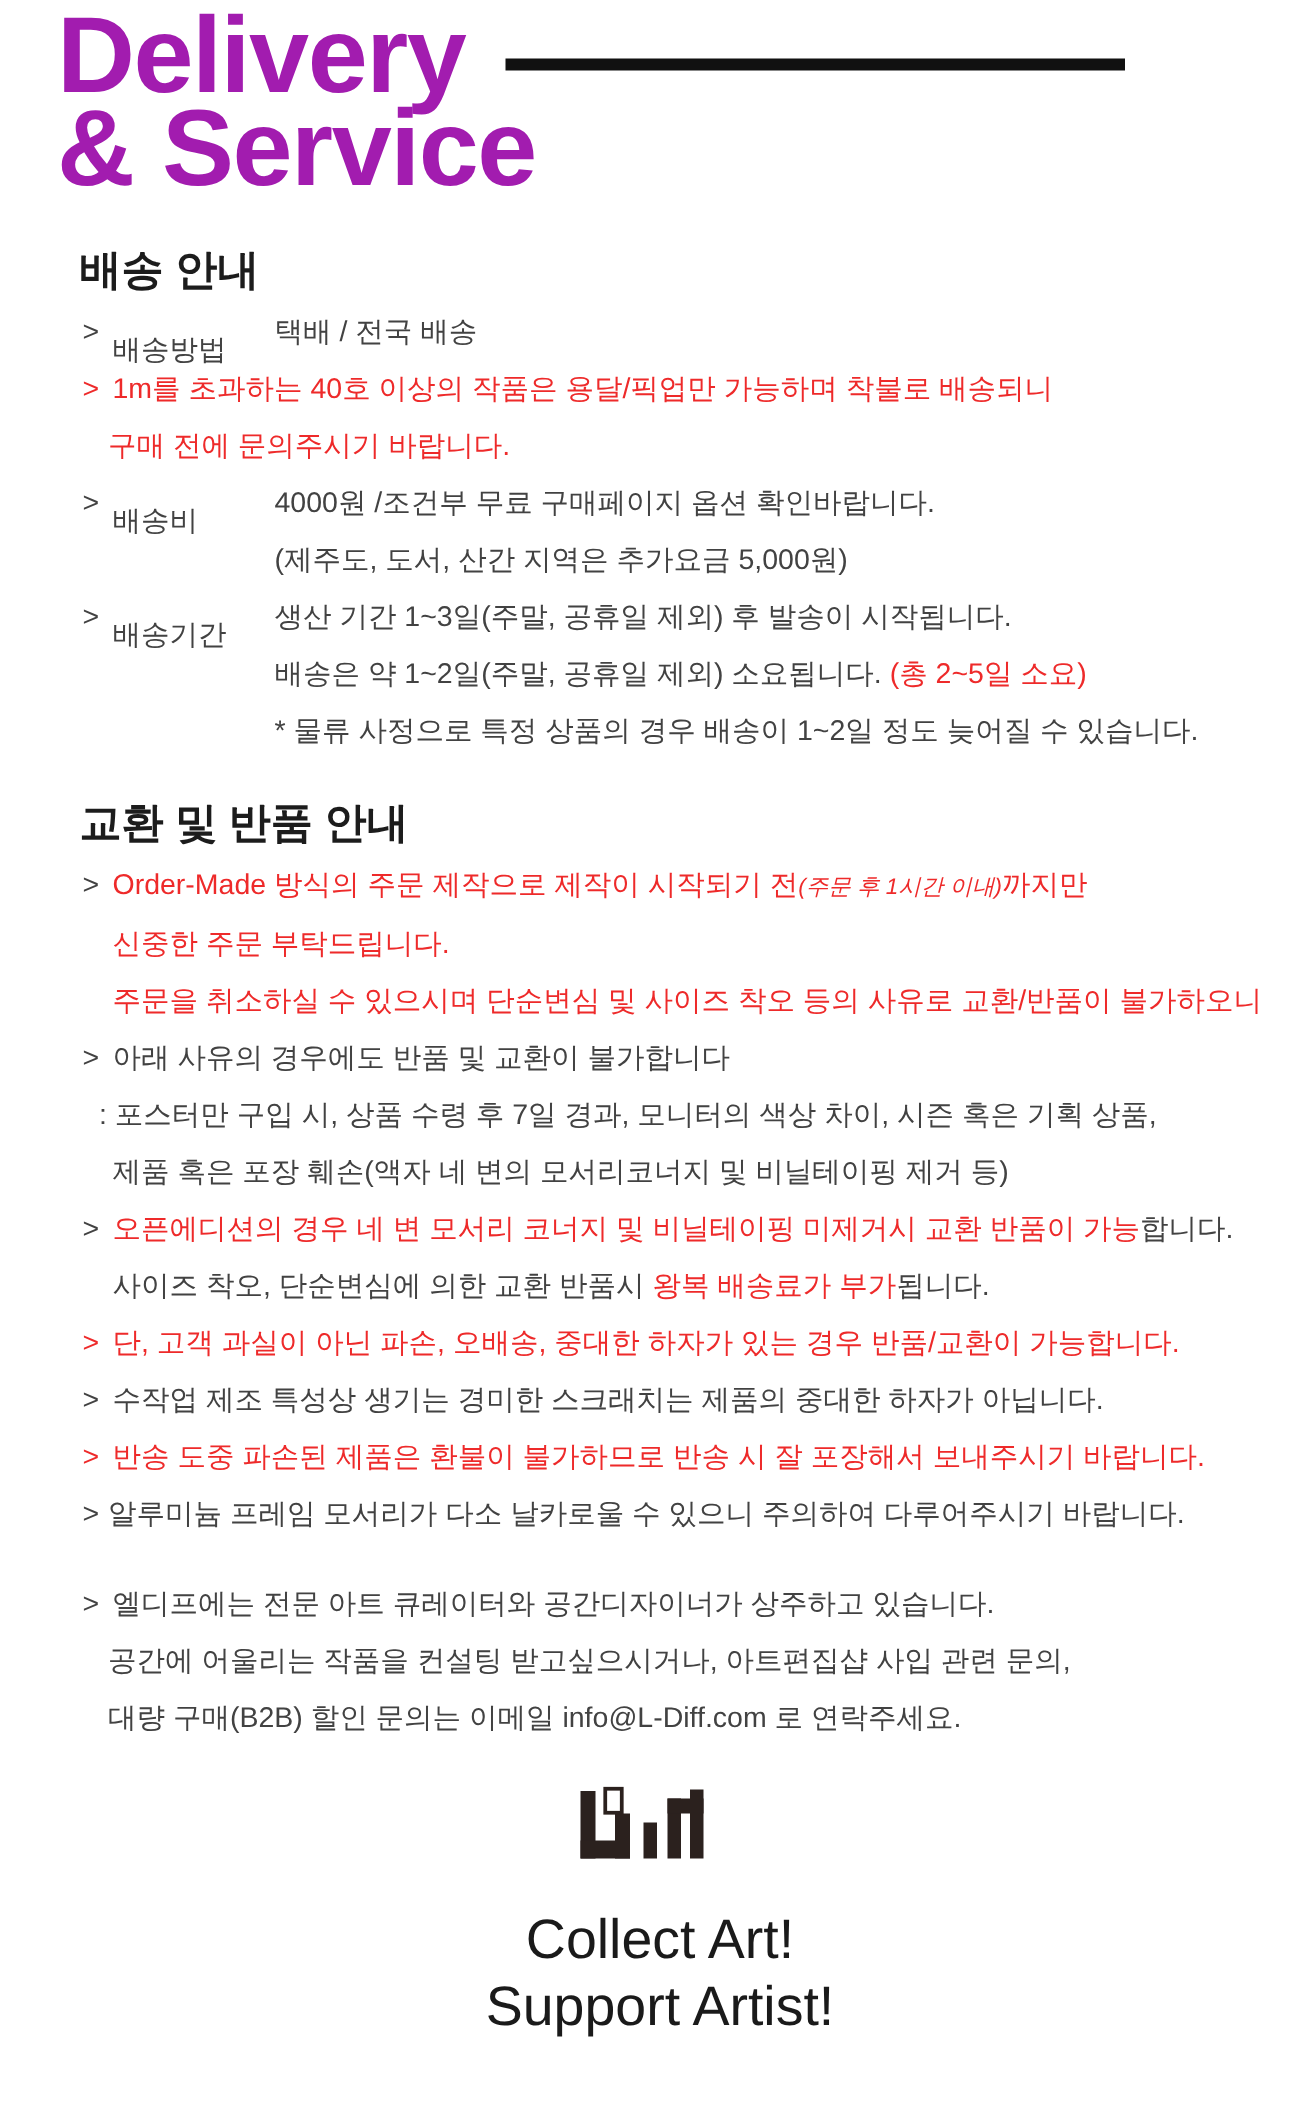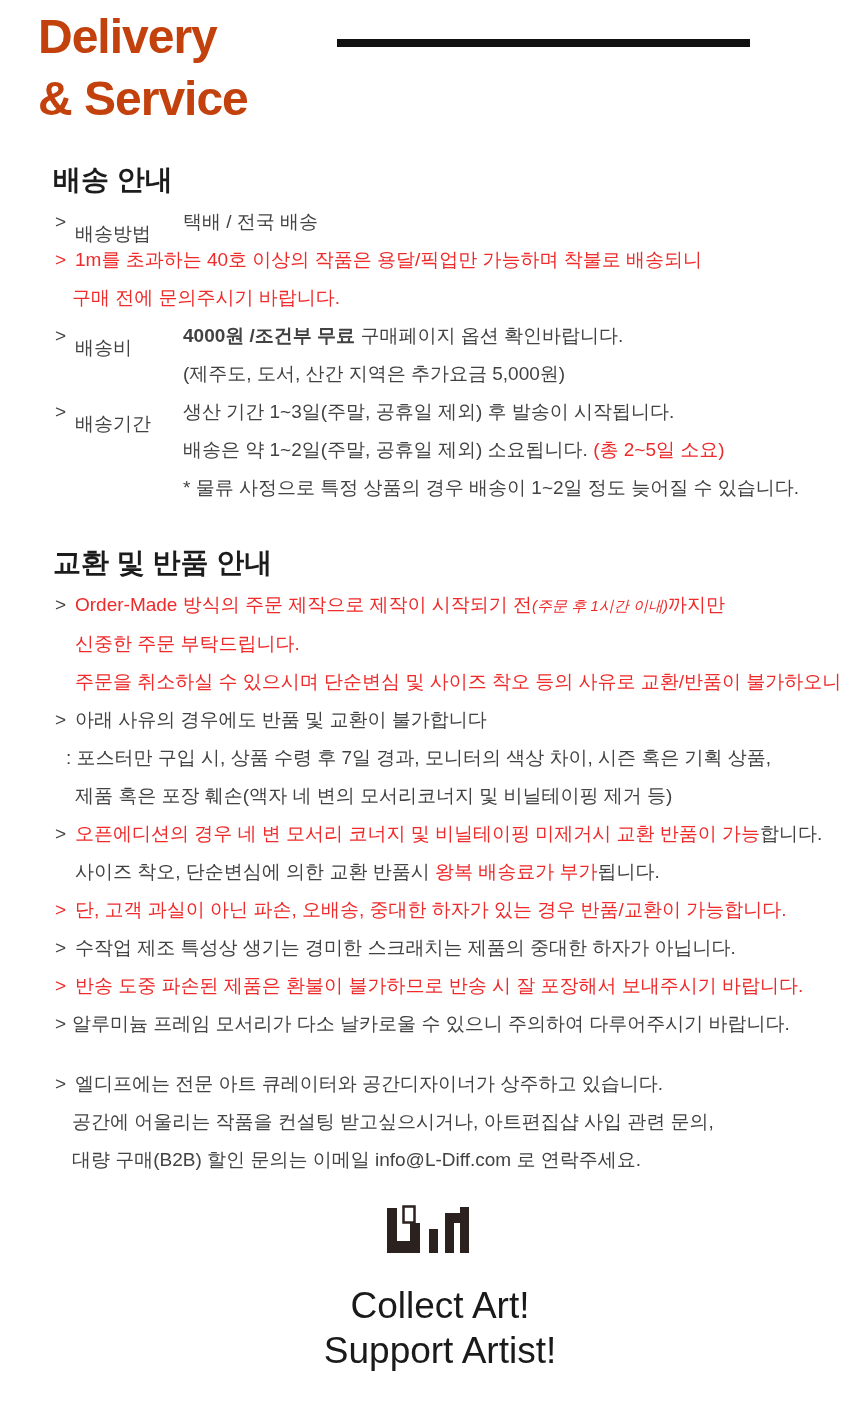--- a/index.html
+++ b/index.html
@@ -14,42 +14,42 @@
     font-family:"Liberation Sans","DejaVu Sans",sans-serif;
     color:var(--body);
     overflow:hidden;
   }
   .page{position:relative;width:860px;height:1416px;}
 
   
   .title-wrap{
     padding:6px 0 0 38px;
     font-weight:700;
-    font-size:48px;
+    font-size:72px;
     line-height:62px;
     letter-spacing:-1px;
-    color:#c2410c;
+    color:#a21caf;
   }
   .title-rule{
     position:absolute;
     left:337px;top:39px;
     width:413px;height:8px;
     background:#111;
   }
 
   
   .section{margin-left:53px;margin-right:30px;}
   .section-heading{
     font-size:28px;
     font-weight:700;
     color:var(--ink);
     line-height:28px;
   }
   .sec-shipping{margin-top:36px;}
-  .sec-returns{margin-top:42px;}
+  .sec-returns{margin-top:28px;}
   .sec-consulting{margin-top:22px;}
 
   .rows{margin-top:9px;}
   .line{
     position:relative;
     min-height:38px;
     line-height:38px;
     font-size:19px;
     white-space:nowrap;
   }
@@ -60,21 +60,21 @@
   .bullet.red{color:var(--red);}
   .row-label{
     position:absolute;left:22px;top:12px;
     color:var(--body);
   }
   .val{margin-left:130px;}           
   .ind-sm{margin-left:19px;}         
   .ind-colon{margin-left:13px;}      
   .ind-md{margin-left:22px;}         
   .red{color:var(--red);}
-  .bold{font-weight:700;}
+  .bold{font-weight:400;}
   .small-red{font-size:15px;color:var(--red);font-style:italic;}
 
   
   .footer{margin-top:24px;text-align:center;}
   .logo{display:inline-block;}
   .slogan{
     margin-top:22px;
     font-size:37px;
     line-height:45px;
     color:#1a1a1a;

